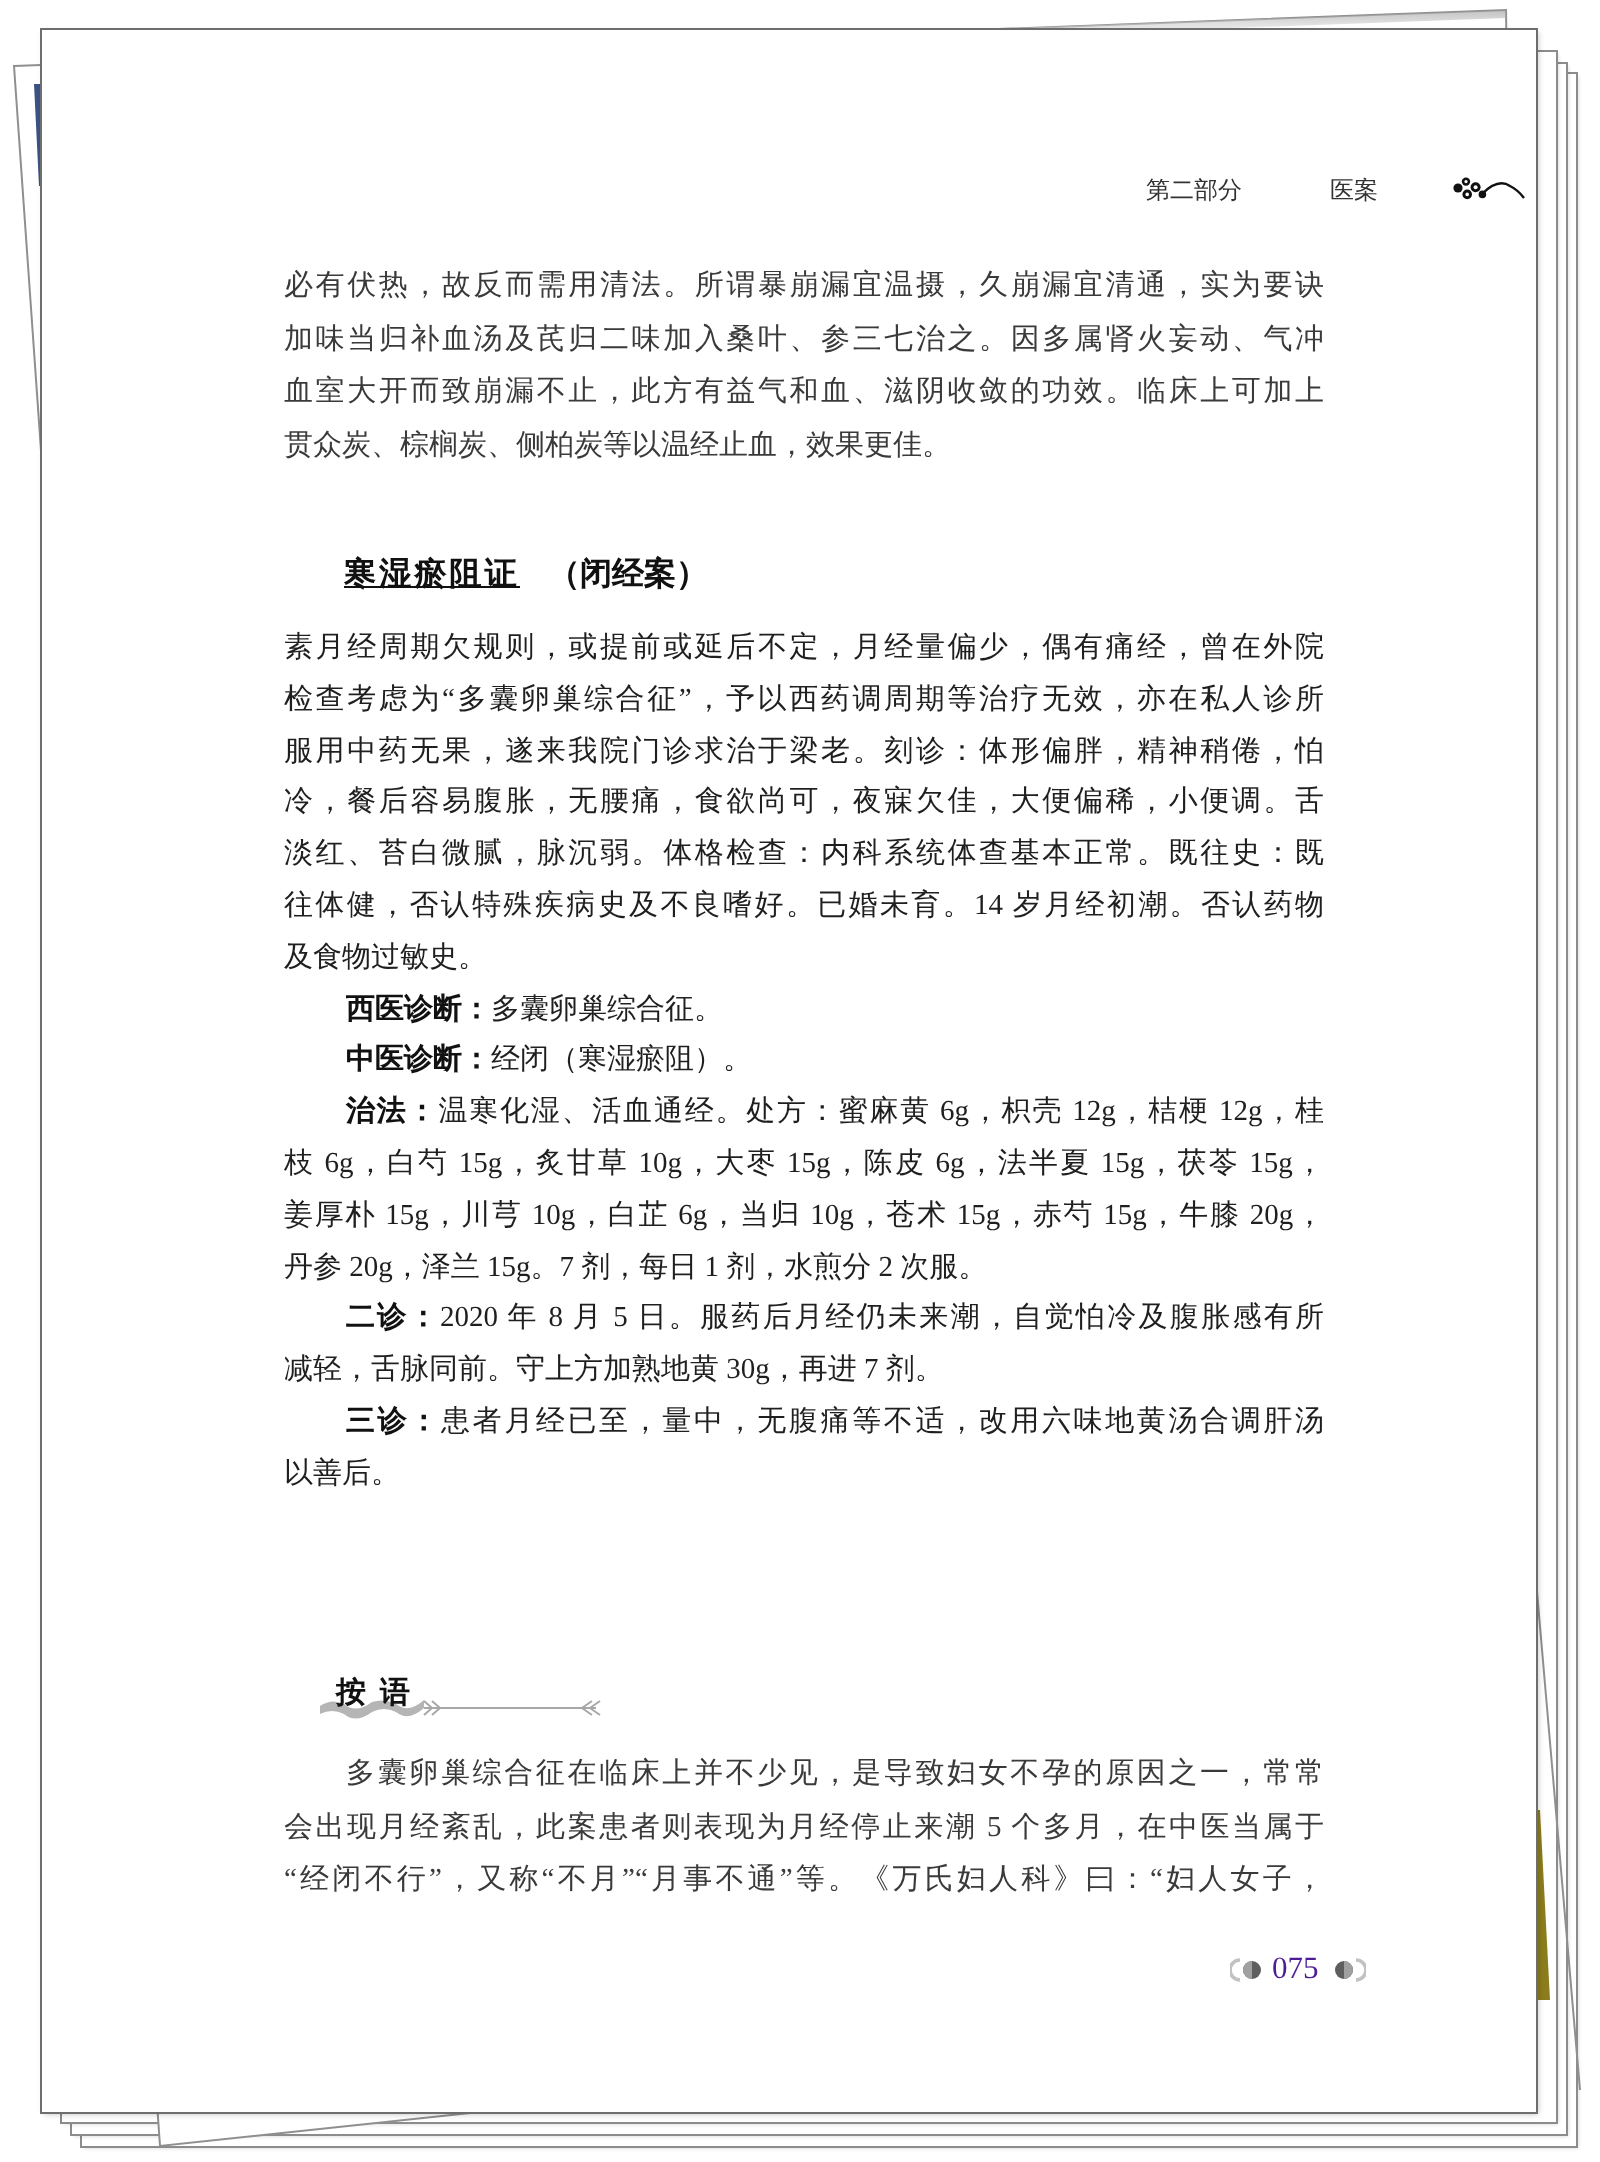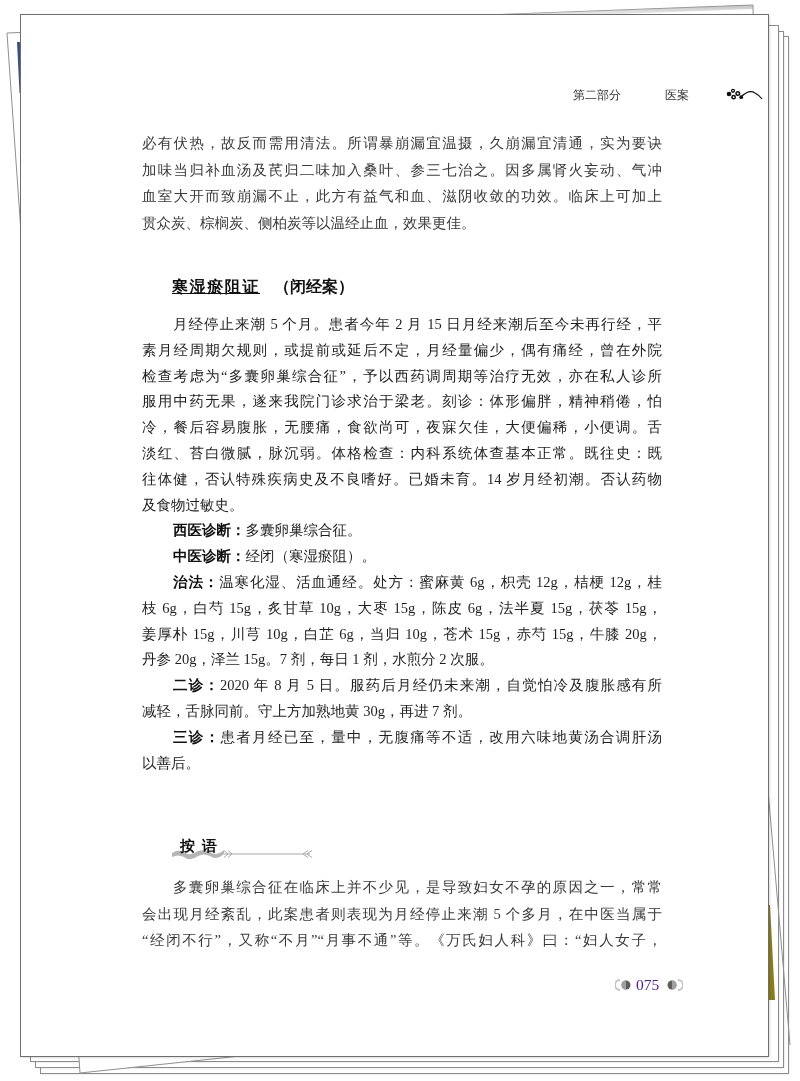--- a/index.html
+++ b/index.html
@@ -48,21 +48,21 @@
   }
 
   .heading {
     position: absolute; left: 151px; top: 262px; height: 20px;
     font-family: "DejaVu Serif", serif; font-weight: bold; font-size: 16px;
     line-height: 20px; color: #111111; white-space: nowrap;
   }
   .heading .nm { letter-spacing: 1.6px; text-decoration: underline; }
   .heading .sub { margin-left: 14px; }
 
-  .anyu { position: absolute; left: 151px; top: 820px; width: 142px; height: 26px; }
+  .anyu { position: absolute; left: 139px; top: 820px; width: 142px; height: 26px; }
   .anyu svg { position: absolute; left: 0; top: 0; }
   .anyu .t {
     position: absolute; left: 8px; top: 0; line-height: 22px;
     font-family: "DejaVu Serif", serif; font-weight: bold; font-size: 15px;
     letter-spacing: 7px; color: #111111;
   }
 
   .pnum {
     position: absolute; left: 594px; top: 961px; height: 18px;
     display: flex; align-items: center; color: #4c1d95;
@@ -120,21 +120,20 @@
       <span class="ln">血室大开而致崩漏不止，此方有益气和血、滋阴收敛的功效。临床上可加上</span>
       <span class="ln end">贯众炭、棕榈炭、侧柏炭等以温经止血，效果更佳。</span>
     </div>
 
     <div class="heading">
       <span class="nm">寒湿瘀阻证</span><span class="sub">（闭经案）</span>
     </div>
 
     <div class="blk case">
 
-      <span class="ln ind">月经停止来潮 5 个月。患者今年 2 月 15 日月经来潮后至今未再行经，平</span>
       <span class="ln">素月经周期欠规则，或提前或延后不定，月经量偏少，偶有痛经，曾在外院</span>
       <span class="ln">检查考虑为“多囊卵巢综合征”，予以西药调周期等治疗无效，亦在私人诊所</span>
       <span class="ln">服用中药无果，遂来我院门诊求治于梁老。刻诊：体形偏胖，精神稍倦，怕</span>
       <span class="ln">冷，餐后容易腹胀，无腰痛，食欲尚可，夜寐欠佳，大便偏稀，小便调。舌</span>
       <span class="ln">淡红、苔白微腻，脉沉弱。体格检查：内科系统体查基本正常。既往史：既</span>
       <span class="ln">往体健，否认特殊疾病史及不良嗜好。已婚未育。14 岁月经初潮。否认药物</span>
       <span class="ln end">及食物过敏史。</span>
 
 
       <span class="ln end ind"><span class="lbl">西医诊断：</span><span>多囊卵巢综合征。</span></span>

